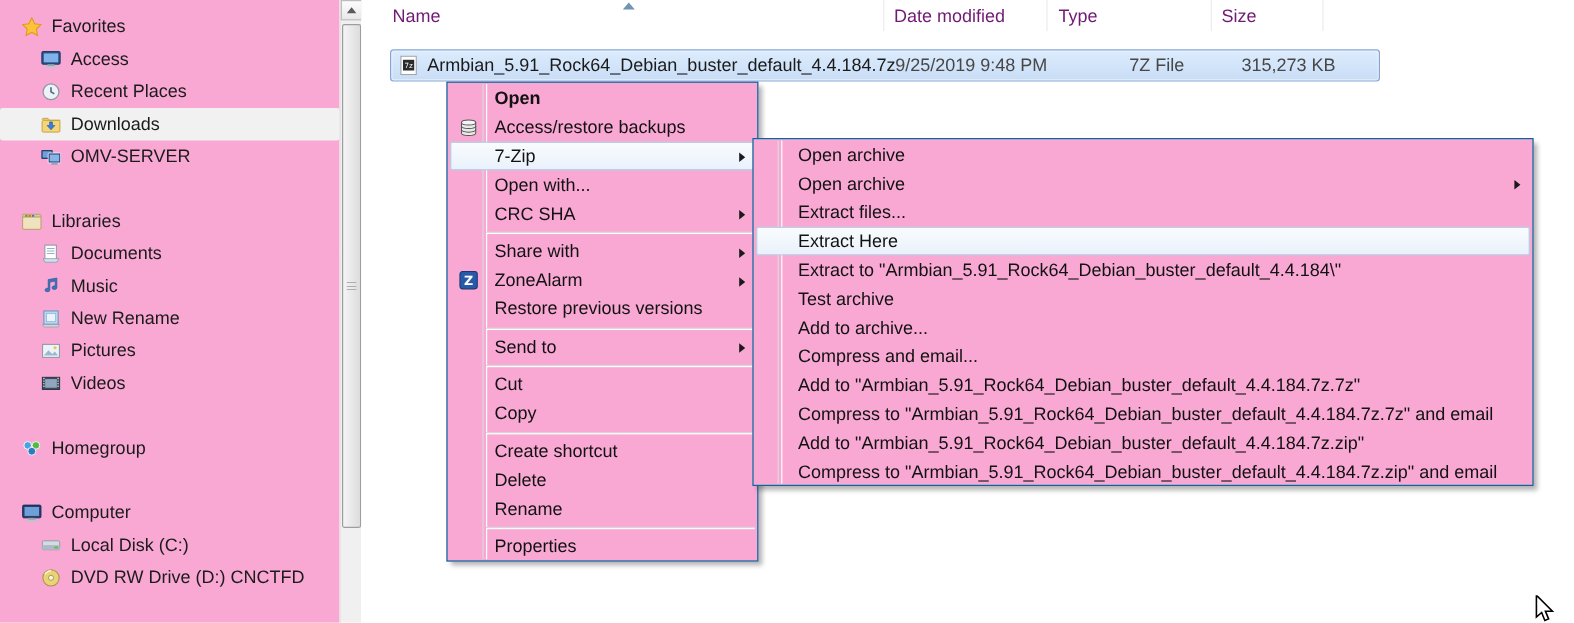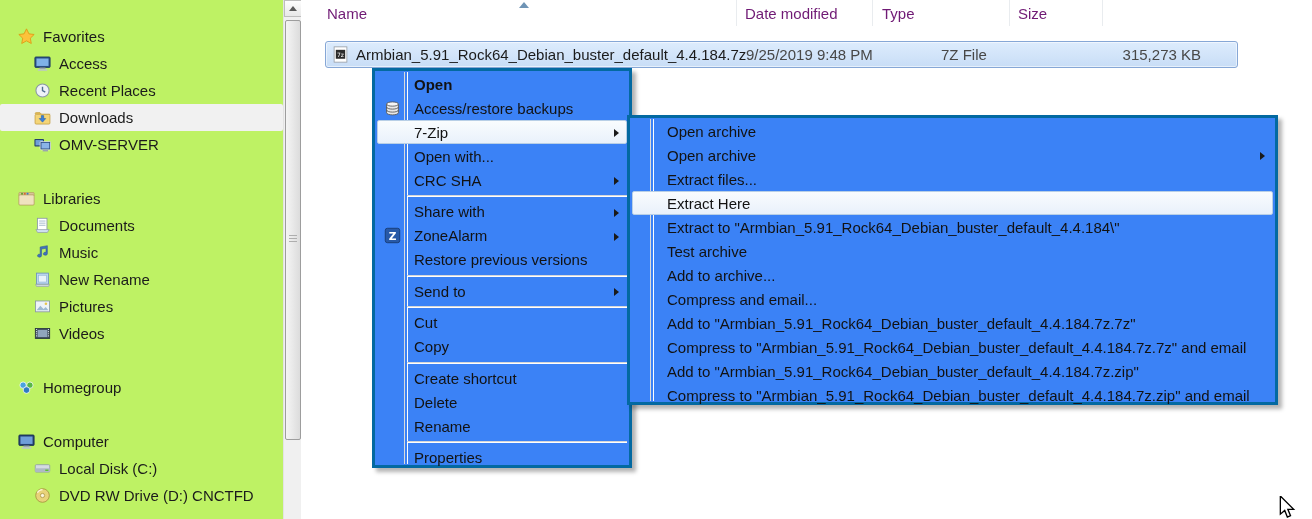--- a/index.html
+++ b/index.html
@@ -4,21 +4,21 @@
 <style>
   html,body{margin:0;padding:0;}
   body{
     width:1312px;height:519px;overflow:hidden;position:relative;
     background:#ffffff;
     font-family:"Liberation Sans","DejaVu Sans",sans-serif;
     font-size:15px;color:#1b1b1b;
     -webkit-font-smoothing:antialiased;
   }
   
-  .sidebar{position:absolute;left:0;top:0;width:283px;height:519px;background:#bef264;padding-top:23px;box-sizing:border-box;}
+  .sidebar{position:absolute;left:0;top:0;width:283px;height:519px;background:#f9a8d4;padding-top:9px;box-sizing:border-box;}
   .sb-row{height:27px;display:flex;align-items:center;white-space:nowrap;}
   .sb-row.lvl0{padding-left:18px;}
   .sb-row.lvl1{padding-left:34px;}
   .sb-row.gap{margin-top:27px;}
   .sb-hl{background:#f1f1f1;border-radius:2px;}
   .sb-ico{width:17px;height:17px;flex:0 0 17px;margin-right:8px;display:inline-flex;}
   .sb-ico svg{width:17px;height:17px;}
   .sb-label{color:#1b1b1b;}
   
   .sb-scroll{position:absolute;left:283px;top:0;width:18px;height:519px;background:#f0f0f0;border-left:1px solid #e3e3e3;box-sizing:border-box;}
@@ -30,32 +30,32 @@
   
   .main{position:absolute;left:301px;top:0;width:1011px;height:519px;background:#fff;}
   .hdr{position:absolute;left:0;top:0;width:100%;height:33px;display:flex;}
   .hdr-col{box-sizing:border-box;color:#701a75;display:flex;align-items:center;border-right:1px solid #e9ecef;height:26px;margin-top:0;}
   .hdr-col.c0{width:436px;padding-left:26px;border-right:1px solid #e9ecef;}
   .hdr-col.c1{width:136px;padding-left:8px;}
   .hdr-col.c2{width:137px;padding-left:9px;}
   .hdr-col.c3{width:93px;padding-left:8px;}
   .sort-arrow{position:absolute;left:218px;top:2px;width:0;height:0;
     border-left:5px solid transparent;border-right:5px solid transparent;border-bottom:6px solid #6f94b5;}
-  .file-row{position:absolute;left:24px;top:41px;width:913px;height:27px;box-sizing:border-box;
+  .file-row{position:absolute;left:24px;top:41px;width:825px;height:27px;box-sizing:border-box;
     background:linear-gradient(#ddecfd,#c8ddf6);border:1px solid #86a7d6;border-radius:3px;
     box-shadow:inset 0 0 0 1px rgba(255,255,255,0.55);}
   .cell{position:absolute;top:0;height:100%;display:flex;align-items:center;color:#474747;white-space:nowrap;}
   .cell-name{left:6px;color:#1b1b1b;}
   .cell-name .file-ico{width:17px;height:17px;margin-right:7px;display:inline-flex;}
   .cell-name .file-ico svg{width:17px;height:17px;}
   .cell-date{left:420px;}
   .cell-type{left:576px;margin-left:39px;}
   .cell-size{right:36px;}
   
-  .menu{position:absolute;background:#3b82f6;border:3px solid #0369a1;box-sizing:border-box;
+  .menu{position:absolute;background:#f9a8d4;border:1px solid #0369a1;box-sizing:border-box;
     box-shadow:4px 4px 4px rgba(0,0,0,0.30);padding-top:1px;}
   .menu-ctx{left:372px;top:68px;width:260px;height:400px;z-index:2;}
   .menu-sub{left:627px;top:115px;width:651px;height:290px;z-index:3;}
   .gutter{position:absolute;top:1px;bottom:1px;width:2px;border-left:1px solid #d9dadb;border-right:1px solid #fdfdfd;pointer-events:none;}
   .menu-ctx .gutter{left:29px;}
   .menu-sub .gutter{left:20px;}
   .menu-item{position:relative;height:24px;display:flex;align-items:center;color:#121212;white-space:nowrap;margin:0 2px;border:1px solid transparent;border-radius:2px;box-sizing:border-box;}
   .menu-item.bold .mi-label{font-weight:bold;}
   .menu-item.hl{background:linear-gradient(#f9fcfe,#e9f1fb);border:1px solid #b8cfe6;}
   .menu-ctx .mi-ico{flex:0 0 28px;display:flex;justify-content:center;}

